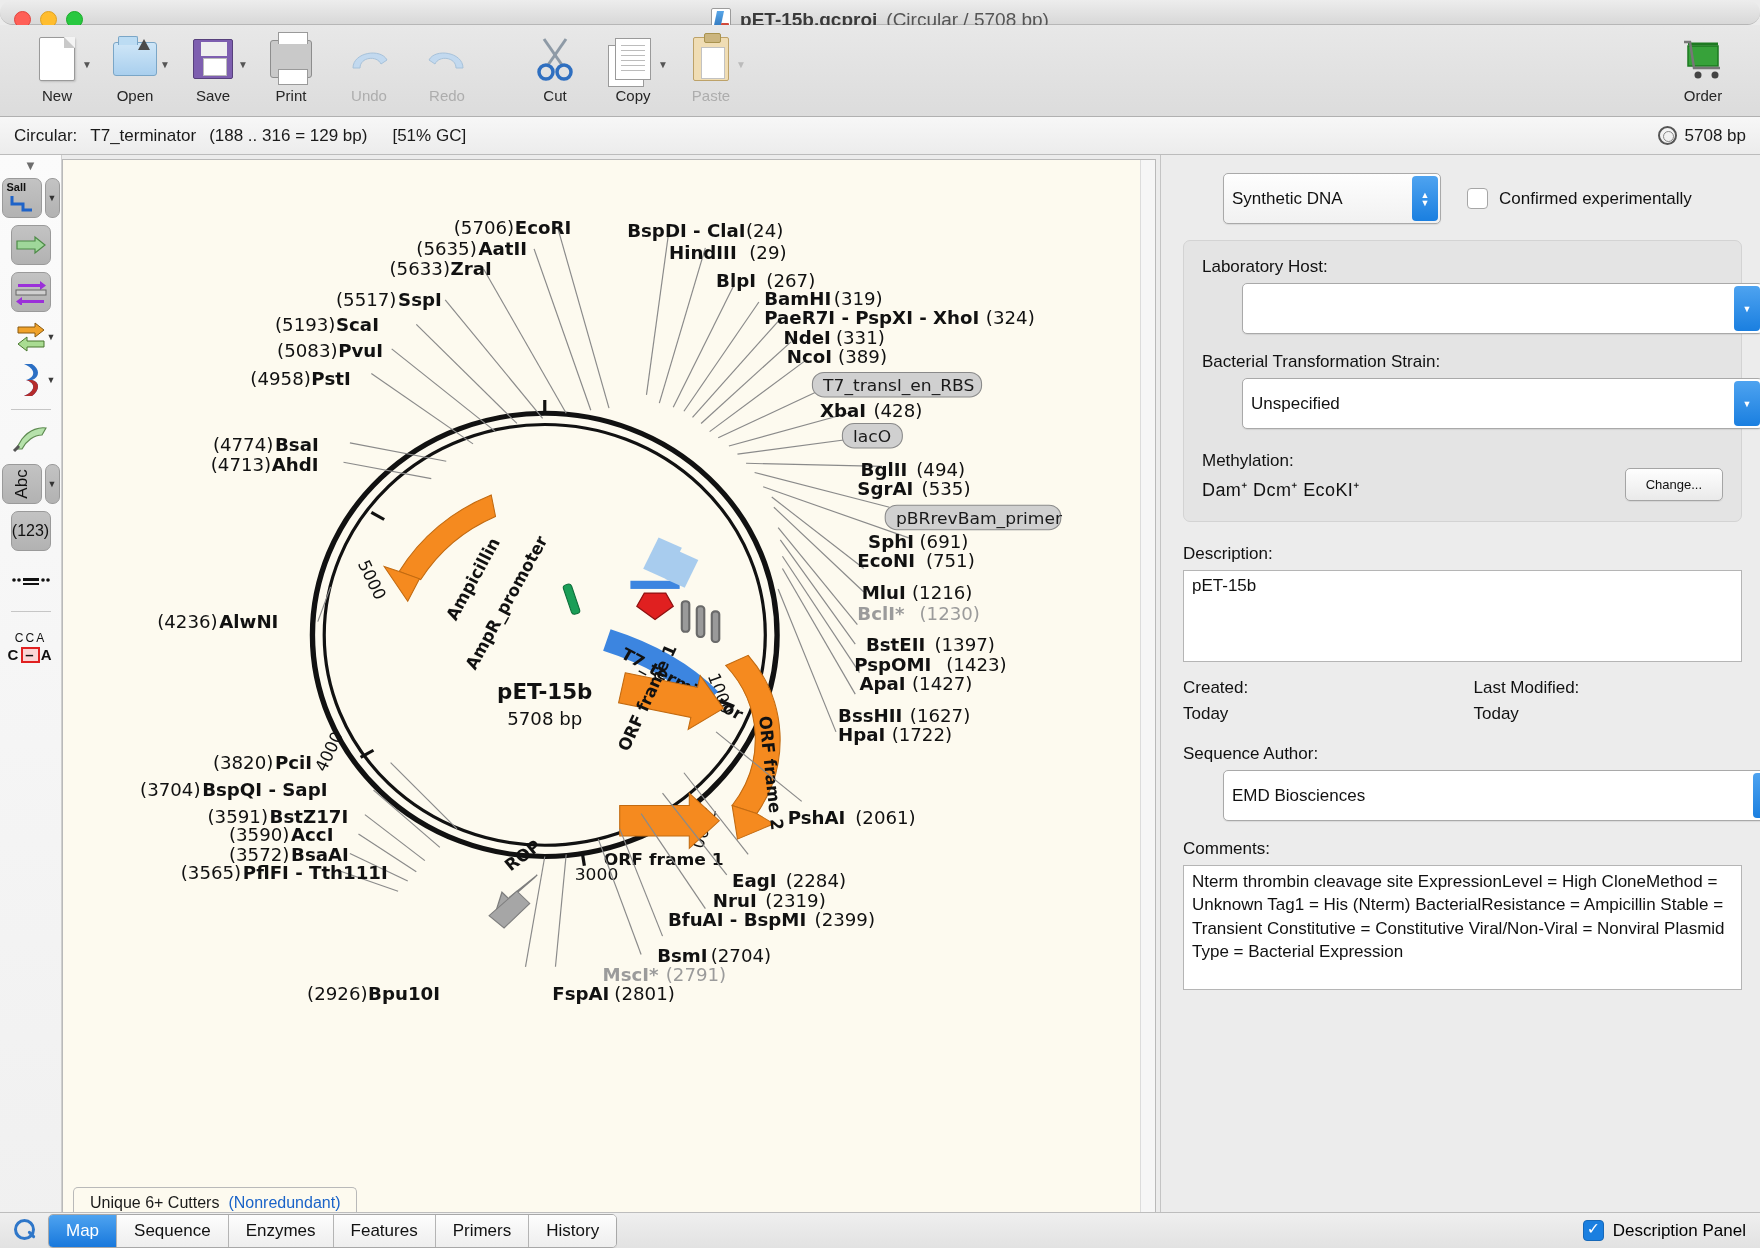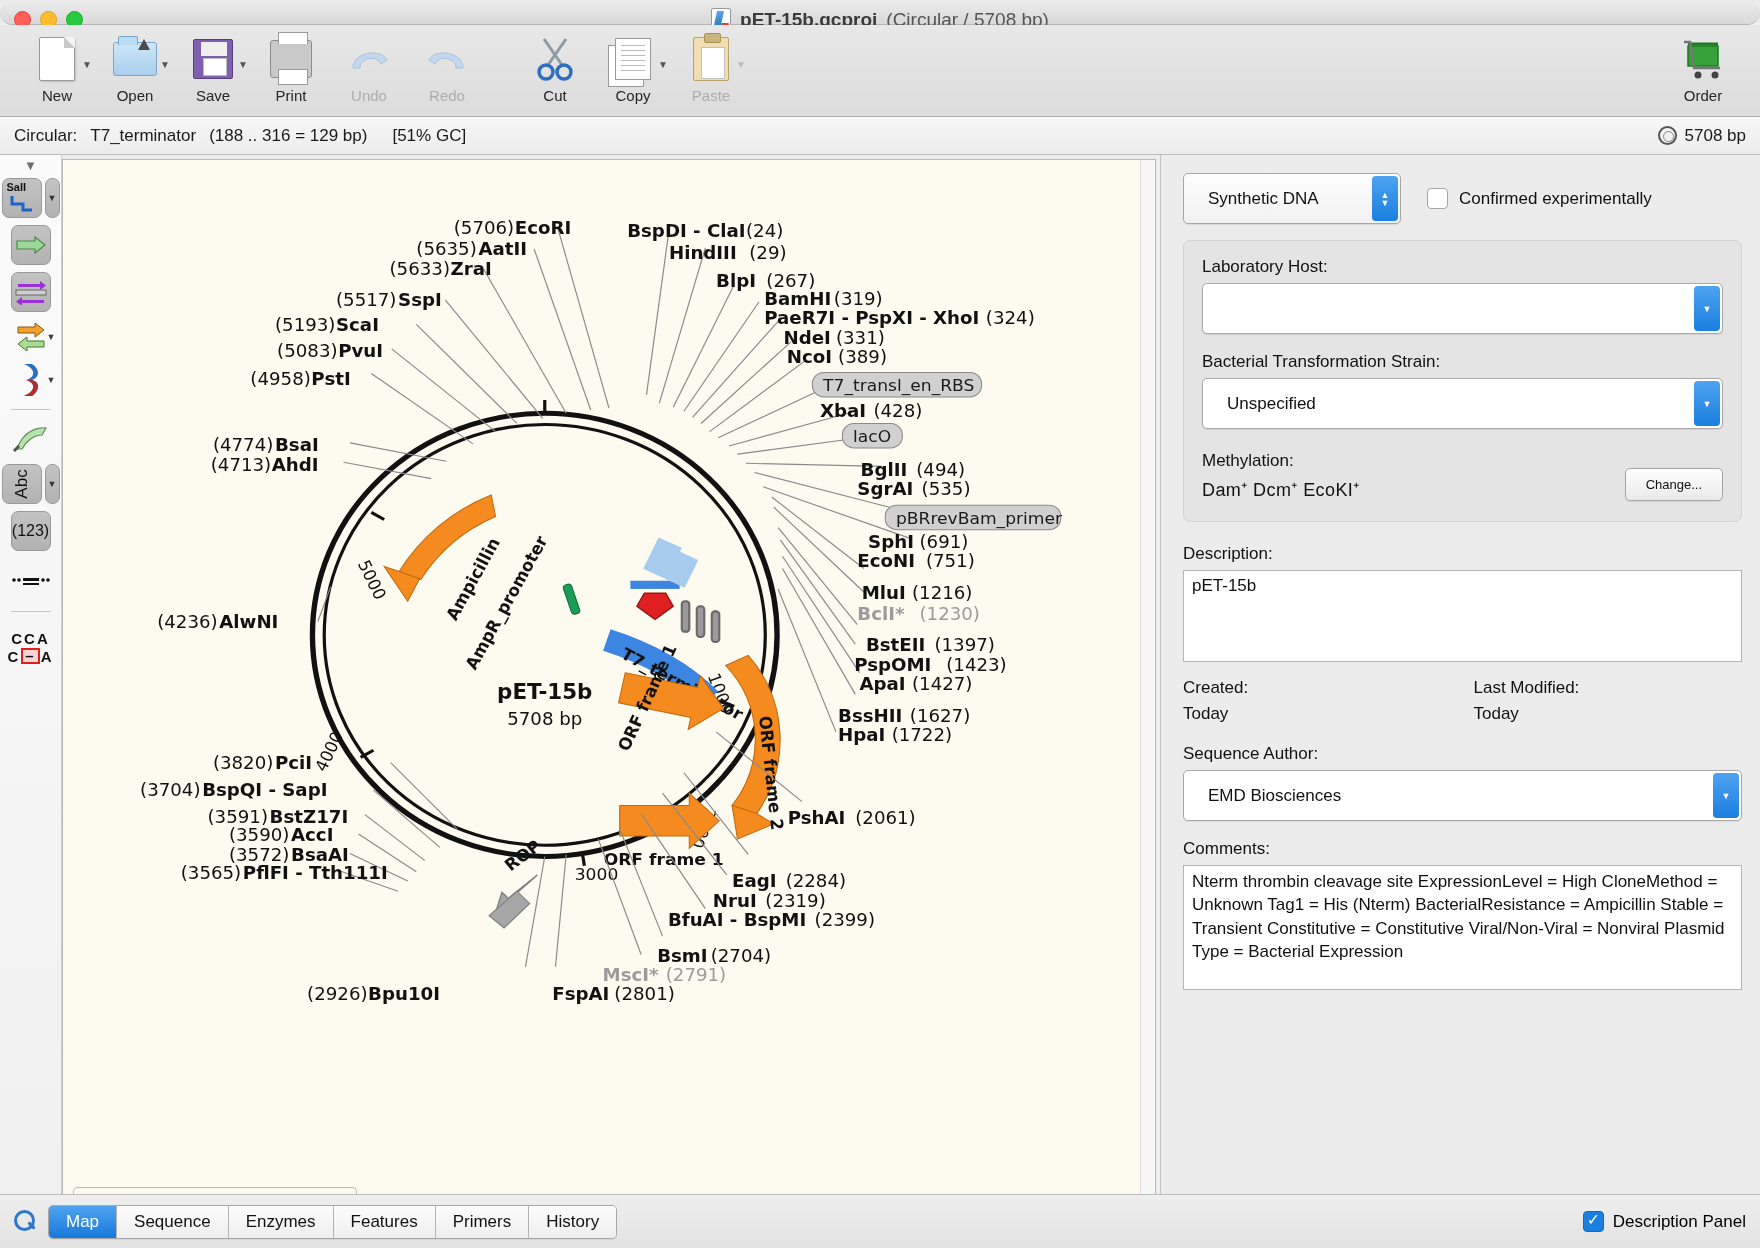--- a/index.html
+++ b/index.html
@@ -144,22 +144,23 @@
 
   
   .rightpanel{
     width:600px; background:#ececec; border-left:1px solid #c4c4c4;
     padding:18px 18px 0 22px; font-size:17px; color:#111;
   }
   .row{ display:flex; align-items:center; }
   .select{
     height:51px; background:linear-gradient(#fefefe,#f1f1f1);
     border:1px solid #a9a9a9; border-radius:5px; display:flex; align-items:center;
-    padding:0 24px; font-size:17px; color:#111; position:relative;
+    padding:0 8px; font-size:17px; color:#111; position:relative;
     box-shadow:0 1px 1px rgba(0,0,0,.08);
+    margin-left:40px;
   }
   .select .stepper{
     position:absolute; right:2px; top:2px; bottom:2px; width:26px;
     background:linear-gradient(#4ea3f0,#1a7fe0); border-radius:4px;
     display:flex; flex-direction:column; align-items:center; justify-content:center;
     color:#fff; font-size:9px; line-height:8px;
   }
   .chk{ width:21px;height:21px;background:#fff;border:1px solid #a6a6a6;border-radius:4px; }
   .chk.on{ background:#1a7fe0;border-color:#1668b8;position:relative;}
   .chk.on:after{content:"✓";position:absolute;left:3px;top:-2px;color:#fff;font-size:16px;}
@@ -184,21 +185,21 @@
   }
   .comments-area{
     background:#fff;border:1px solid #b5b5b5;height:125px;padding:4px 8px;
     font-size:17px; line-height:1.37; overflow:hidden;
   }
   .two-col{ display:flex; gap:22px; margin-top:16px; }
   .two-col > div{ flex:1; }
 
   
   .bottombar{
-    position:absolute; left:0; right:0; bottom:0; height:54px;
+    position:absolute; left:0; right:0; bottom:0; height:36px;
     background:linear-gradient(#efefef,#e2e2e2); border-top:1px solid #bdbdbd;
     display:flex; align-items:center; padding:0 14px; gap:10px;justify-content:center;
   }
   .mag{ width:24px;height:24px;position:relative; }
   .mag:before{content:"";position:absolute;left:0;top:0;width:15px;height:15px;border-radius:50%;
     border:3px solid #2f77c9;}
   .mag:after{content:"";position:absolute;left:13px;top:14px;width:9px;height:3px;background:#2f77c9;
     transform:rotate(45deg);border-radius:2px;}
   .seg{ display:flex; border:1px solid #a8a8a8; border-radius:5px; overflow:hidden;
     box-shadow:0 1px 1px rgba(0,0,0,.07); }
@@ -408,21 +409,21 @@
         <rect x="12" y="4" width="16" height="3" fill="#111"></rect>
           <rect x="12" y="9" width="16" height="2" fill="#111"></rect>
         <circle cx="32" cy="6" r="1.8" fill="#111"></circle>
           <circle cx="37" cy="6" r="1.8" fill="#111"></circle>
       </svg>
     </div>
 
     <div class="rail-sep"></div>
 
     <div class="rail-plain" style="height:48px;flex-direction:column">
-      <div style="font-size:15px;font-weight:bold;letter-spacing:2px;color:#111">CCA</div>
+      <div style="font-size:12px;font-weight:normal;letter-spacing:2px;color:#111">CCA</div>
       <div style="font-size:15px;font-weight:bold;letter-spacing:2px;color:#111;display:flex;align-items:center;gap:1px;margin-top:1px">
         <span>C</span>
         <span style="border:2px solid #e02020;background:#fbd5d5;padding:0 2px;line-height:12px">–</span>
         <span>A</span>
       </div>
     </div>
   </div>
 
   <div class="mapwrap">
     <div class="mapcanvas">

